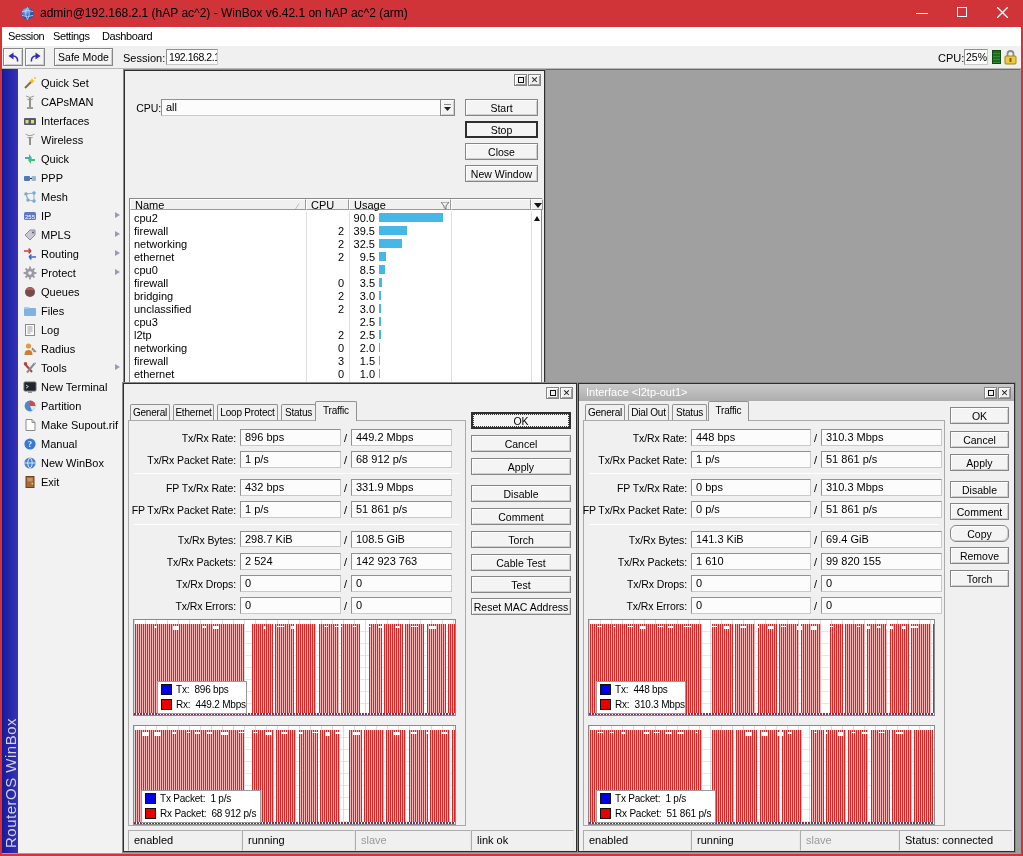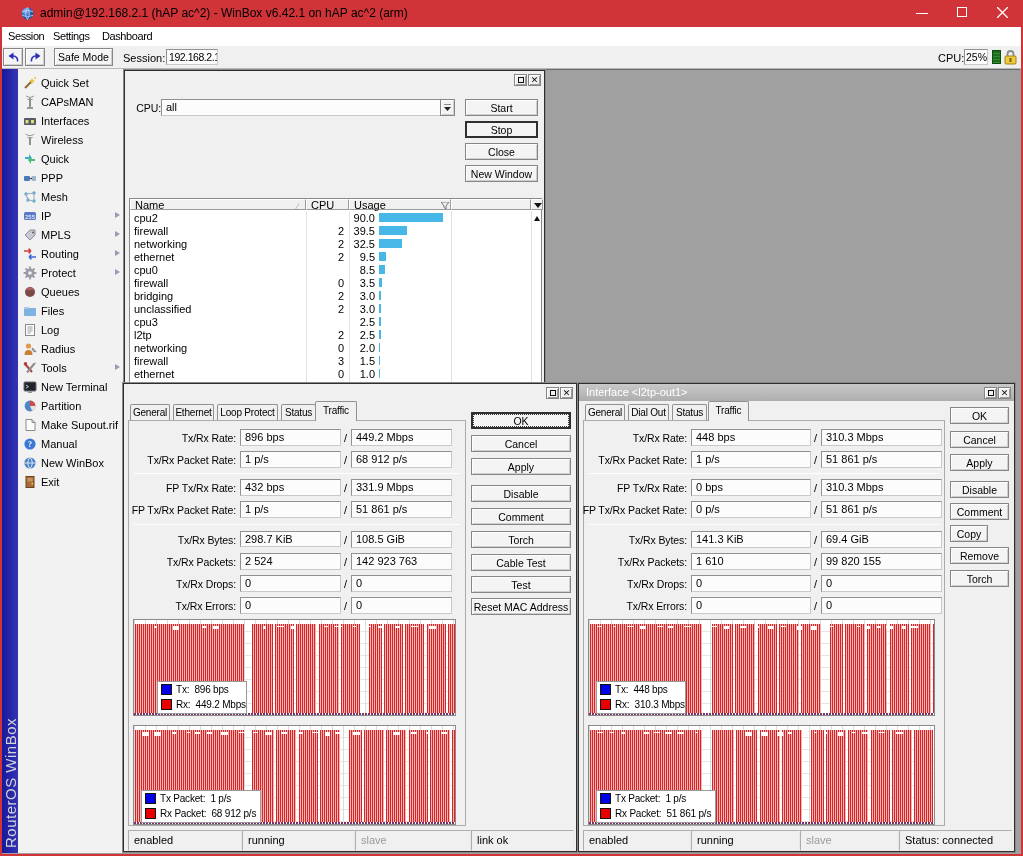--- a/index.html
+++ b/index.html
@@ -537,21 +537,21 @@
 <div class="inp" style="left:242px;top:191px;width:121px;height:17px">0</div>
 <div class="lbl" style="right:327px;top:216px">Tx/Rx Errors:</div>
 <div class="inp" style="left:112px;top:213px;width:120px;height:17px">0</div>
 <div class="abs" style="left:235px;top:216px">/</div>
 <div class="inp" style="left:242px;top:213px;width:121px;height:17px">0</div>
 <div class="btn" style="left:371px;top:23px;width:59px;height:17px;">OK</div>
 <div class="btn" style="left:371px;top:47px;width:59px;height:17px;">Cancel</div>
 <div class="btn" style="left:371px;top:70px;width:59px;height:17px;">Apply</div>
 <div class="btn" style="left:371px;top:97px;width:59px;height:17px;">Disable</div>
 <div class="btn" style="left:371px;top:119px;width:59px;height:17px;">Comment</div>
-<div class="btn" style="left:371px;top:141px;width:38px;height:17px;">Copy</div>
+<div class="btn" style="left:371px;top:141px;width:59px;height:17px;border-radius:6px;">Copy</div>
 <div class="btn" style="left:371px;top:163px;width:59px;height:17px;">Remove</div>
 <div class="btn" style="left:371px;top:186px;width:59px;height:17px;">Torch</div>
 <div class="gpanel" style="left:9px;top:235px;width:347px;height:97px">
 <div class="ggrid"></div>
 <div class="bars" style="left:1px;width:112px;height:90px"></div>
 <div class="bars" style="left:123px;width:21px;height:90px"></div>
 <div class="bars" style="left:146px;width:20px;height:90px"></div>
 <div class="bars" style="left:169px;width:19px;height:90px"></div>
 <div class="bars" style="left:190px;width:20px;height:90px"></div>
 <div class="bars" style="left:212px;width:20px;height:90px"></div>

